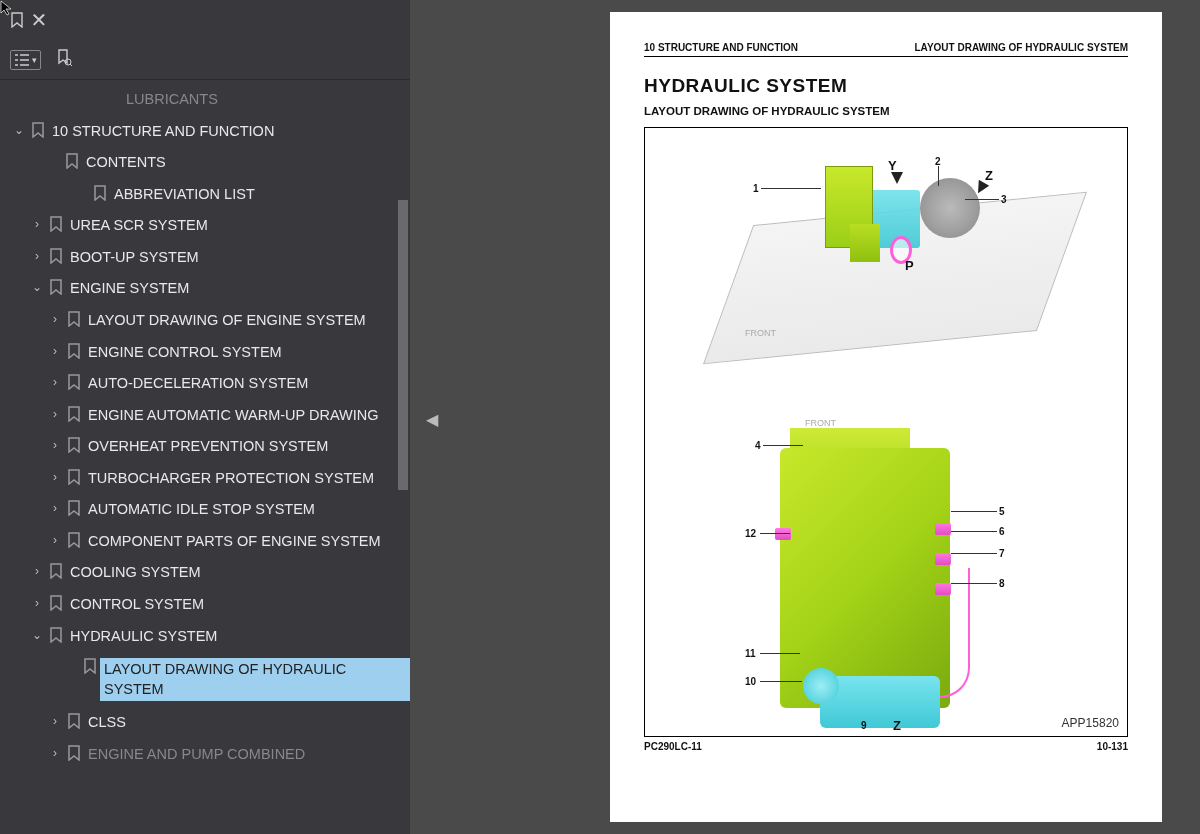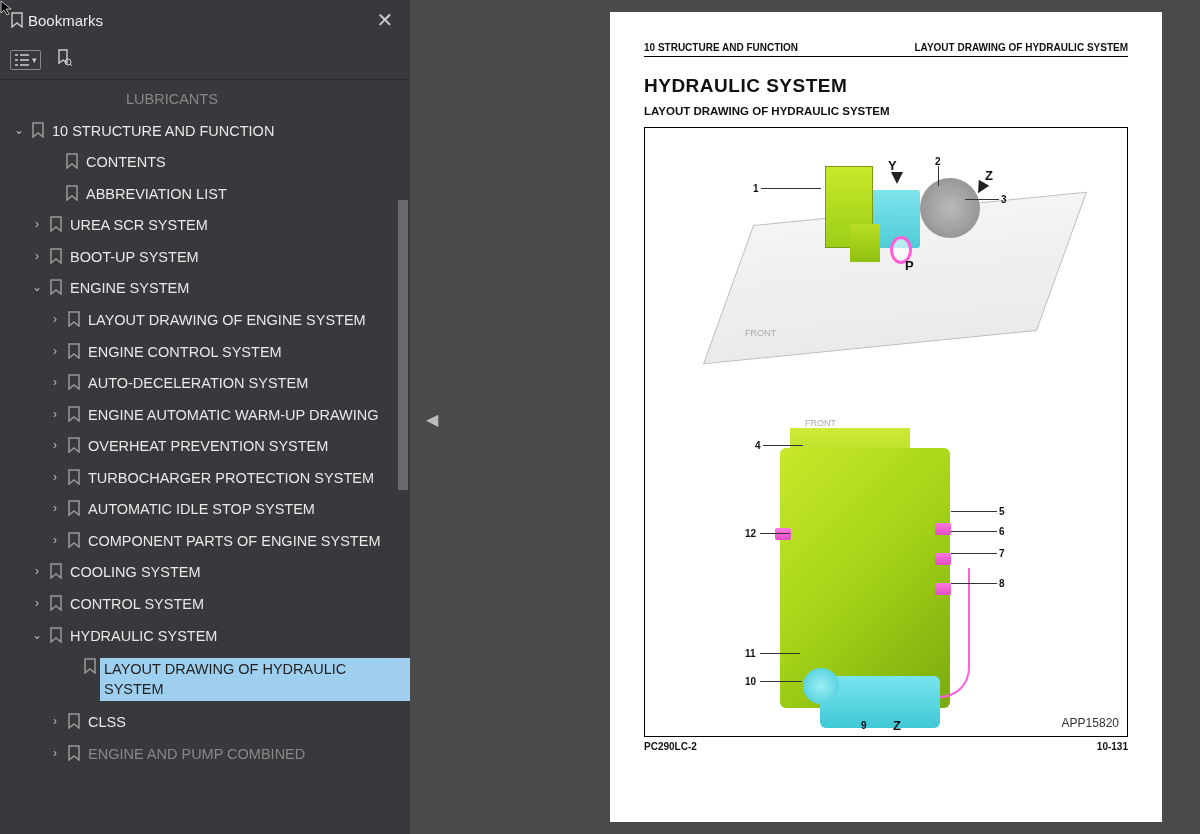--- a/index.html
+++ b/index.html
@@ -71,21 +71,20 @@
 
 <svg class="cursor" viewBox="0 0 16 16">
     <path d="M1 1 L1 13 L4 10 L7 15 L9 14 L6 9 L11 9 Z" fill="#000" stroke="#fff" stroke-width="0.7"></path>
   </svg>
 
 <div class="bookmarks-panel">
   <div class="bm-header">
     <svg width="14" height="16" viewBox="0 0 14 16">
         <path d="M2 1 H12 V15 L7 11 L2 15 Z" fill="none" stroke="#ccc" stroke-width="1.4"></path>
       </svg>
-    <div class="title">Bookmarks</div>
     <div class="close">✕</div>
   </div>
   <div class="bm-toolbar">
     <div style="display:flex;align-items:center;gap:2px;border:1px solid #888;padding:2px 3px;border-radius:2px;">
       <svg width="16" height="14" viewBox="0 0 16 14">
           <path d="M1 2h3M1 7h3M1 12h3 M6 2h9M6 7h9M6 12h9" stroke="#ccc" stroke-width="1.5"></path>
         </svg>
       <span style="font-size:9px;color:#ccc;">▾</span>
     </div>
     <div>
@@ -115,21 +114,21 @@
     </div>
     <div class="node" style="padding-left:44px;">
       <span class="arrow blank">›</span>
         <span class="bm-icon">
           <svg viewBox="0 0 14 16">
             <path d="M2 1 H12 V15 L7 11 L2 15 Z"></path>
           </svg>
         </span>
       <span class="label">CONTENTS</span>
     </div>
-    <div class="node" style="padding-left:44px;">
+    <div class="node" style="padding-left:44px;margin-left:28px;">
       <span class="arrow blank">›</span>
         <span class="bm-icon">
           <svg viewBox="0 0 14 16">
             <path d="M2 1 H12 V15 L7 11 L2 15 Z"></path>
           </svg>
         </span>
       <span class="label">ABBREVIATION LIST</span>
     </div>
     <div class="node" style="padding-left:28px;">
       <span class="arrow">›</span>
@@ -352,17 +351,17 @@
       <div class="leader h" style="left:115px;top:525px;width:40px;"></div>
       <span class="callout" style="left:100px;top:548px;">10</span>
       <div class="leader h" style="left:115px;top:553px;width:42px;"></div>
       <span class="callout" style="left:216px;top:592px;">9</span>
       <span class="callout big" style="left:248px;top:590px;">Z</span>
 
       <span class="imgcode">APP15820</span>
     </div>
 
     <div class="p-footer">
-      <span>PC290LC-2</span>
+      <span>PC290LC-11</span>
       <span>10-131</span>
     </div>
   </div>
 </div>
 
 </body></html>

